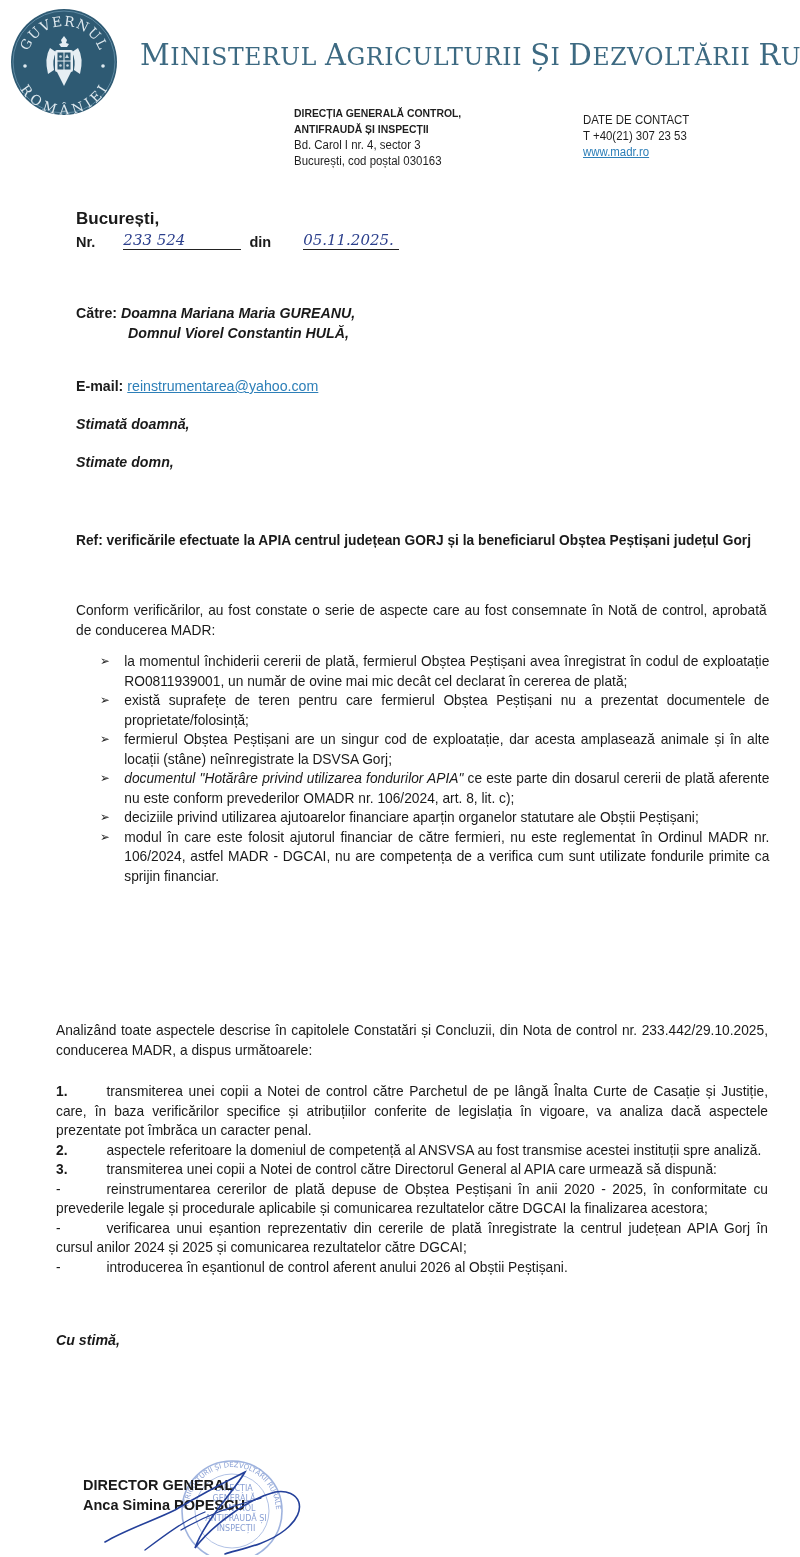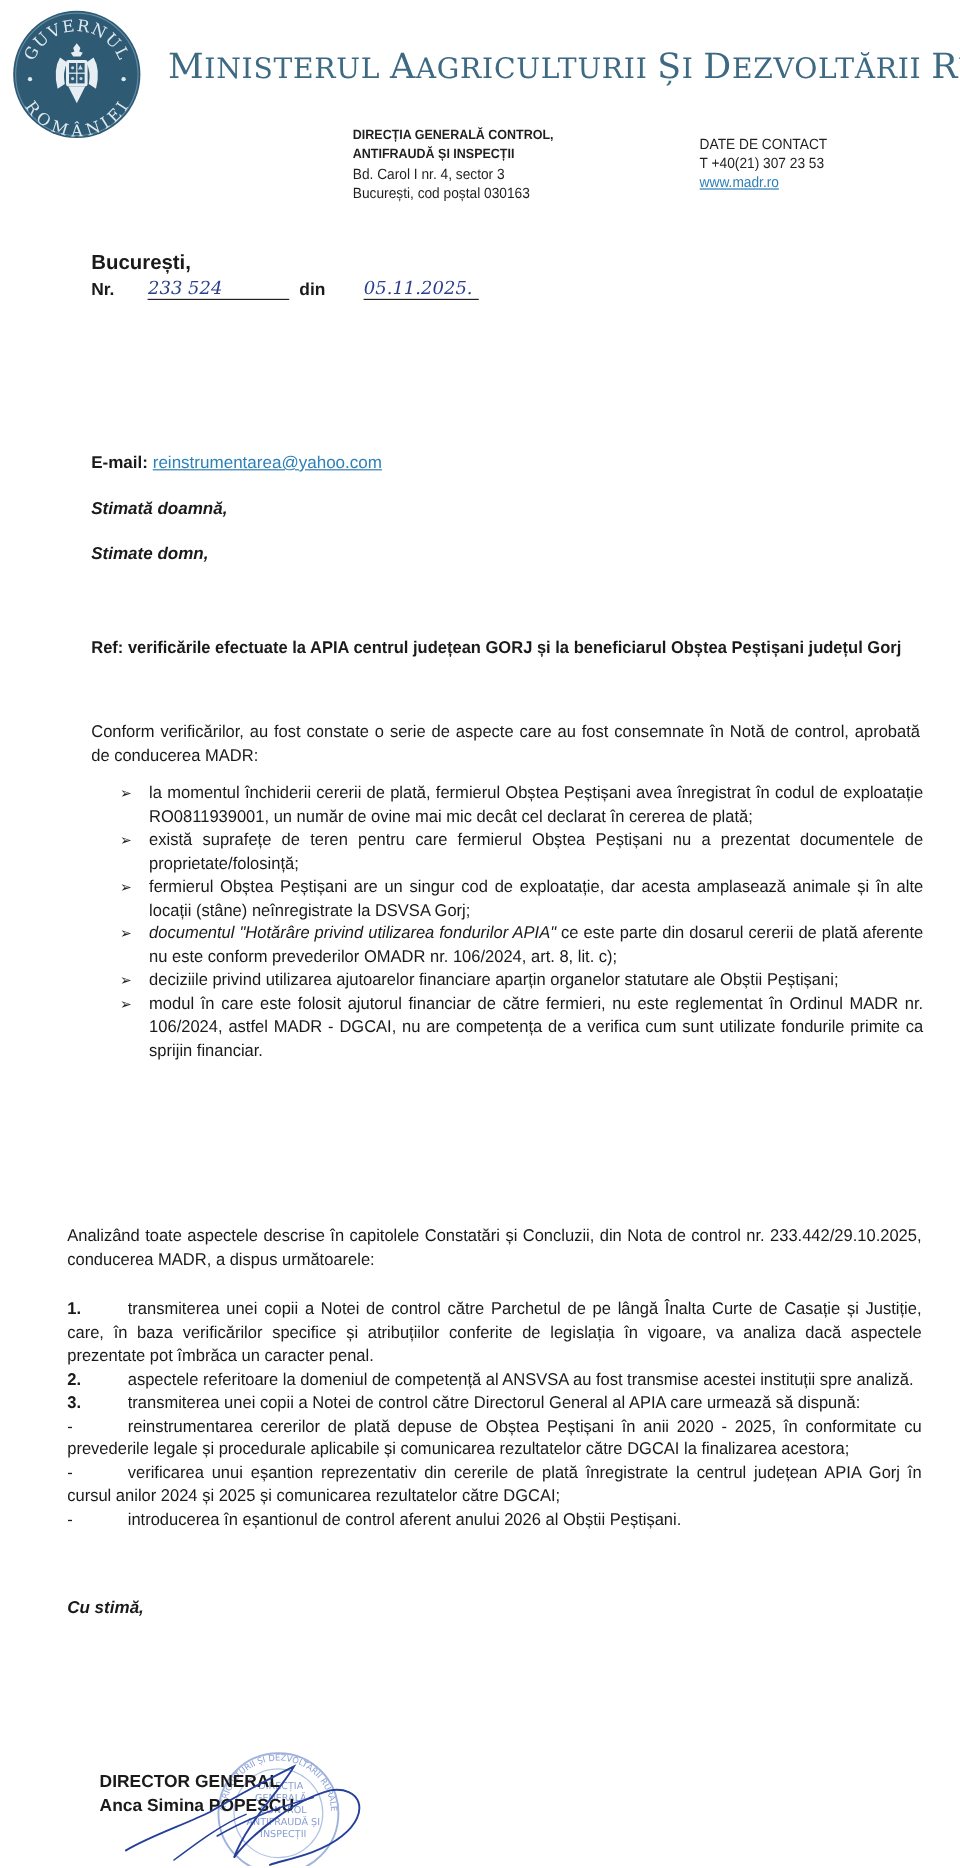--- a/index.html
+++ b/index.html
@@ -114,21 +114,21 @@
     </g>
     <g fill="#c9d7e0">
       <circle cx="50.5" cy="48.5" r="1.3"></circle>
       <path d="M57 46 l2 4 h-4z"></path>
       <circle cx="50.5" cy="57.5" r="1.3"></circle>
       <circle cx="57.5" cy="57.5" r="1.3"></circle>
     </g>
   </svg>
 
   <div class="ministry-title">
-    <span class="big">M</span><span>INISTERUL </span><span class="big">A</span><span>AGRICULTURII </span><span class="big">Ș</span><span>I </span><span class="big">D</span><span>EZVOLTĂRII </span><span class="big">R</span><span>URALE</span>
+    <span class="big">M</span><span>INISTERUL </span><span class="big">A</span><span>GRICULTURII </span><span class="big">Ș</span><span>I </span><span class="big">D</span><span>EZVOLTĂRII </span><span class="big">R</span><span>URALE</span>
   </div>
 
   <div class="dept-block">
     <div class="strong">DIRECȚIA GENERALĂ CONTROL,</div>
     <div class="strong">ANTIFRAUDĂ ȘI INSPECȚII</div>
     <div>Bd. Carol I nr. 4, sector 3</div>
     <div>București, cod poștal 030163</div>
   </div>
 
   <div class="contact-block">
@@ -137,20 +137,24 @@
     <div class="link">www.madr.ro</div>
   </div>
 
   <div class="city">București,</div>
   <div class="nr-line">
     <span>Nr.</span><span class="uline" style="width:118px;"><span class="hand">233 524</span></span>
     <span style="margin-left:4px;">din</span>
     <span class="uline" style="width:96px;"><span class="hand">05.11.2025.</span></span>
   </div>
 
+  <div class="abs txt" style="left:76px; top:303px; line-height:20px;">
+    <div><span class="b">Către:</span> <span class="bi">Doamna Mariana Maria GUREANU,</span></div>
+    <div style="padding-left:52px;"><span class="bi">Domnul Viorel Constantin HULĂ,</span></div>
+  </div>
 
   <div class="abs txt" style="left:76px; top:378px;">
     <span class="b">E-mail:</span>
     <span class="link">reinstrumentarea@yahoo.com</span>
   </div>
 
   <div class="abs txt bi" style="left:76px; top:416px;">Stimată doamnă,</div>
   <div class="abs txt bi" style="left:76px; top:454px;">Stimate domn,</div>
 
   <div class="para b" style="top:531px;">Ref: verificările efectuate la APIA centrul județean GORJ și la beneficiarul Obștea Peștișani județul Gorj</div>

